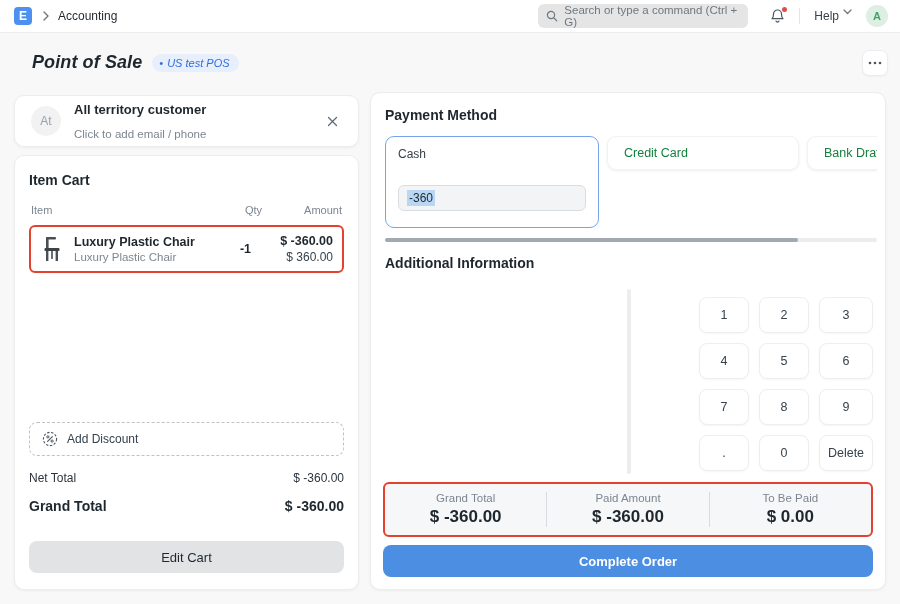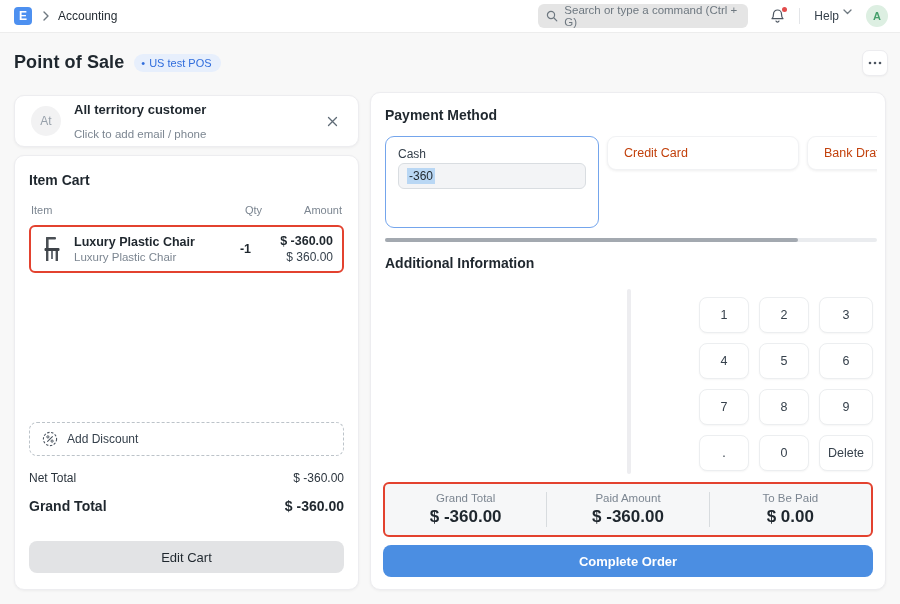--- a/index.html
+++ b/index.html
@@ -28,21 +28,21 @@
   .bell-wrap { position:relative; margin-left:22px; display:flex; align-items:center; }
   .bell-dot { position:absolute; top:-1px; right:-2px; width:5px; height:5px; border-radius:50%; background:#e24c4c; }
   .nav-divider { width:1px; height:16px; background:#e3e5e8; margin:0 14px; }
   .help { display:flex; align-items:flex-start; gap:4px; font-size:12px; color:#36414c; }
   .avatar {
     width:22px; height:22px; border-radius:50%; background:#ddefe2; color:#46a06c;
     font-size:11px; font-weight:bold; display:flex; align-items:center; justify-content:center;
     margin-left:14px;
   }
   
-  .page-title-row { position:absolute; left:14px; top:52px; display:flex; align-items:center; gap:10px; }
+  .page-title-row { position:absolute; left:32px; top:52px; display:flex; align-items:center; gap:10px;font-style:italic; }
   .page-title { font-size:18px; font-weight:bold; letter-spacing:.1px; }
   .pos-badge {
     background:#e7effc; color:#306ddc; font-size:11px; border-radius:10px;
     padding:3px 9px 3px 7px; display:flex; align-items:center; gap:4px; font-weight:500;
   }
   .menu-btn {
     position:absolute; right:12px; top:50px; width:26px; height:26px; background:#fff;
     border:1px solid #ececef; border-radius:7px; box-shadow:0 1px 2px rgba(0,0,0,.04);
     display:flex; align-items:center; justify-content:center; font-size:11px; color:#4c5560;
     letter-spacing:1px; cursor:pointer;
@@ -100,33 +100,33 @@
   
   .right-panel { position:absolute; left:370px; top:92px; width:516px; height:498px; padding:14px; overflow:hidden; }
   .section-title { font-size:14px; font-weight:bold; }
   .methods-row { margin-top:13px; display:flex; gap:8px; width:492px; overflow:hidden; height:92px; }
   .cash-card {
     width:214px; height:92px; flex-shrink:0; border:1.5px solid #74a5ec; border-radius:9px;
     padding:10px 12px; cursor:pointer;
   }
   .pm-label { font-size:12px; color:#36414c; }
   .cash-input {
-    margin-top:2px; height:26px; background:#f3f4f6; border:1px solid #d9dde1; border-radius:6px;
+    margin-top:24px; height:26px; background:#f3f4f6; border:1px solid #d9dde1; border-radius:6px;
     padding:0 8px; font-size:12px; color:#1f272e; display:flex; align-items:center;
   }
   .sel { background:#b9d7f4; padding:1px 2px; }
   .chips { margin-top:10px; display:flex; gap:9px; }
   .chip {
     height:22px; background:#f2f3f5; border-radius:5px; padding:0 10px; font-size:11px;
     color:#36414c; display:flex; align-items:center; cursor:pointer; white-space:nowrap;
   }
   .pm-card {
     width:192px; height:34px; flex-shrink:0; background:#fff; border:1px solid #f1f2f4;
     border-radius:9px; box-shadow:0 1px 3px rgba(0,0,0,.07); display:flex; align-items:center;
-    padding:0 16px; font-size:12.5px; color:#c2410c; cursor:pointer;
+    padding:0 16px; font-size:12.5px; color:#15803d; cursor:pointer;
   }
   .h-scrollbar { margin-top:10px; height:4px; width:492px; background:#eaecef; border-radius:2px; position:relative; cursor:pointer; }
   .h-thumb { position:absolute; left:0; top:0; height:4px; width:84%; background:#a3a9b0; border-radius:2px; }
   .ai-title { margin-top:13px; }
   .v-scrollbar { position:absolute; left:256px; top:196px; width:4px; height:185px; background:#ededf0; border-radius:2px; cursor:pointer; }
   .numpad {
     position:absolute; top:204px; right:12px; display:grid;
     grid-template-columns:50px 50px 54px; grid-auto-rows:36px; gap:10px 10px;
   }
   .numpad-key {

